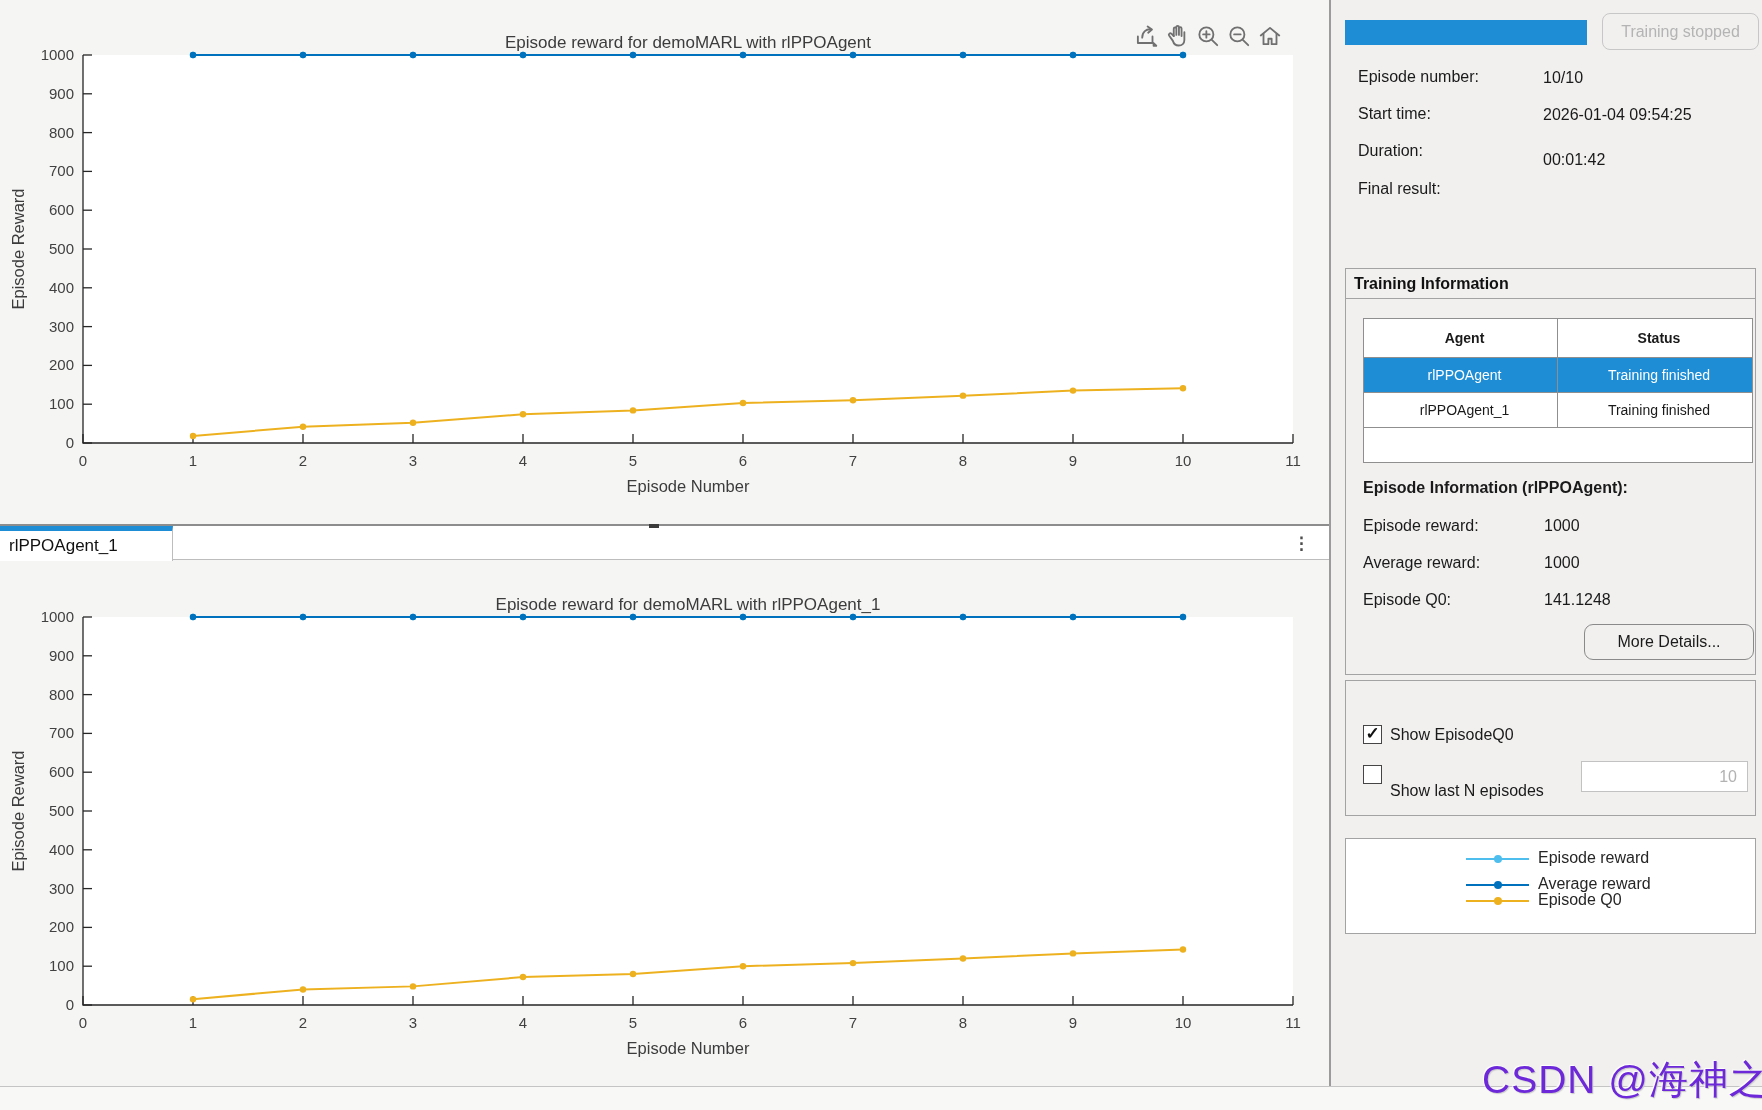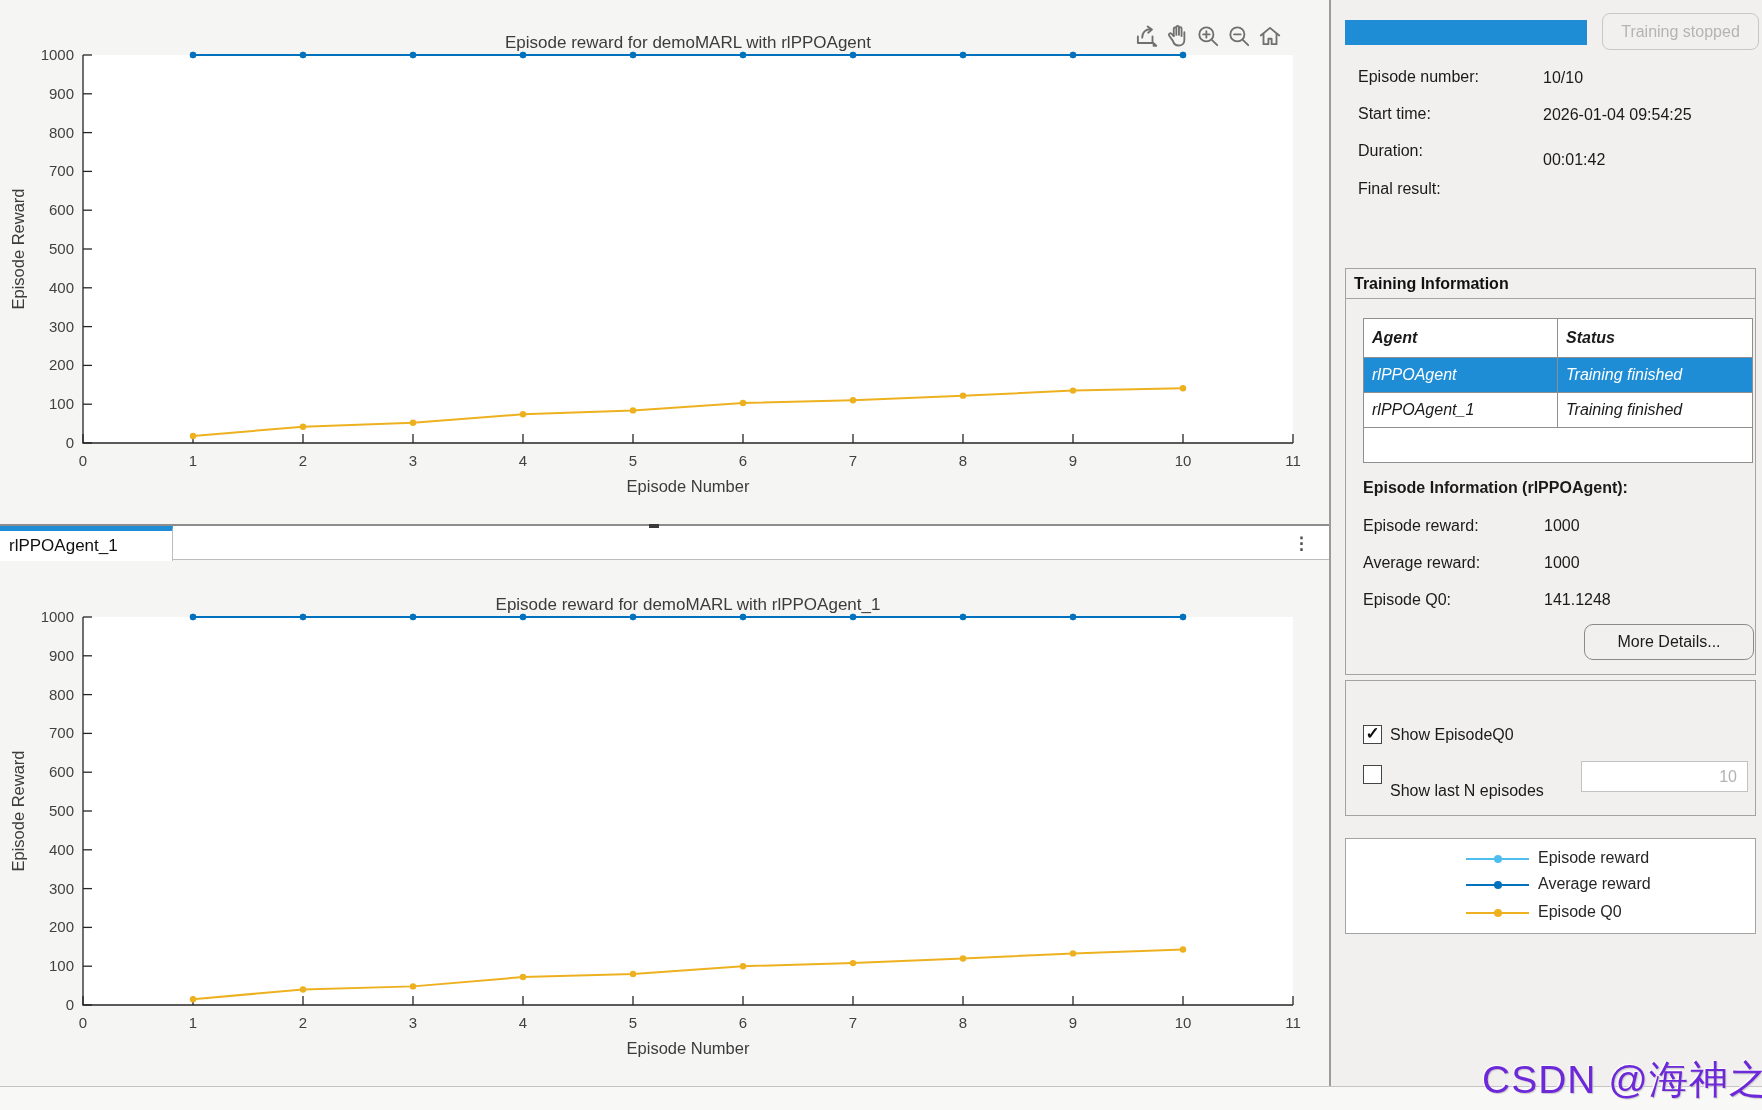--- a/index.html
+++ b/index.html
@@ -44,21 +44,21 @@
     display:flex; align-items:center; justify-content:center; cursor:default; }
   .stat-label { position:absolute; left:27px; color:#1a1a1a; }
   .stat-value { position:absolute; left:212px; width:208px; line-height:1.25; }
 
   .panelbox { position:absolute; left:14px; width:411px; border:1px solid #a3a3a3; background:#f1f0ef; }
   .panel-title { height:30px; border-bottom:1px solid #a3a3a3; font-weight:bold; font-size:16px;
     display:flex; align-items:center; padding-left:8px; color:#111; }
 
   
   #agents-table { position:absolute; left:17px; top:49px; width:389px; border:1px solid #8f8f8f; background:#fff; border-collapse:collapse; table-layout:fixed; }
-  #agents-table th, #agents-table td { border:1px solid #8f8f8f; font-size:16px; padding:0 0 0 8px; text-align:left;font-style:italic; }
+  #agents-table th, #agents-table td { border:1px solid #8f8f8f; font-size:14px; padding:0 0 0 8px; text-align:center; }
   #agents-table th { height:39px; font-weight:bold; background:#fff; }
   #agents-table td { height:35px; font-weight:normal; }
   tr.selected td { background:#1e8dd6; color:#fff; }
   tr.empty-row td { height:32px; border-left:none; border-right:none; }
 
   .ep-label { position:absolute; left:17px; }
   .ep-value { position:absolute; left:198px; }
   #more-details-button { position:absolute; left:238px; top:355px; width:170px; height:36px;
     border:1.4px solid #8a8a8a; border-radius:9px; background:transparent; font-size:16px; color:#1a1a1a;
     display:flex; align-items:center; justify-content:center; cursor:pointer; }
@@ -376,21 +376,21 @@
       <div class="legend-item" style="top:8px">
         <div class="lline" style="background: rgb(77, 190, 238);"></div>
         <div class="ldot" style="background: rgb(77, 190, 238);"></div>
         <div class="llabel">Episode reward</div>
       </div>
       <div class="legend-item" style="top:34px">
         <div class="lline" style="background: rgb(0, 114, 189);"></div>
         <div class="ldot" style="background: rgb(0, 114, 189);"></div>
         <div class="llabel">Average reward</div>
       </div>
-      <div class="legend-item" style="top:62px">
+      <div class="legend-item" style="top:50px">
         <div class="lline" style="background: rgb(237, 177, 32);"></div>
         <div class="ldot" style="background: rgb(237, 177, 32);"></div>
         <div class="llabel">Episode Q0</div>
       </div>
     </div>
   </div>
 
   <div id="bottom-strip"></div>
   <div id="watermark">CSDN @海神之光</div>
 </div>

